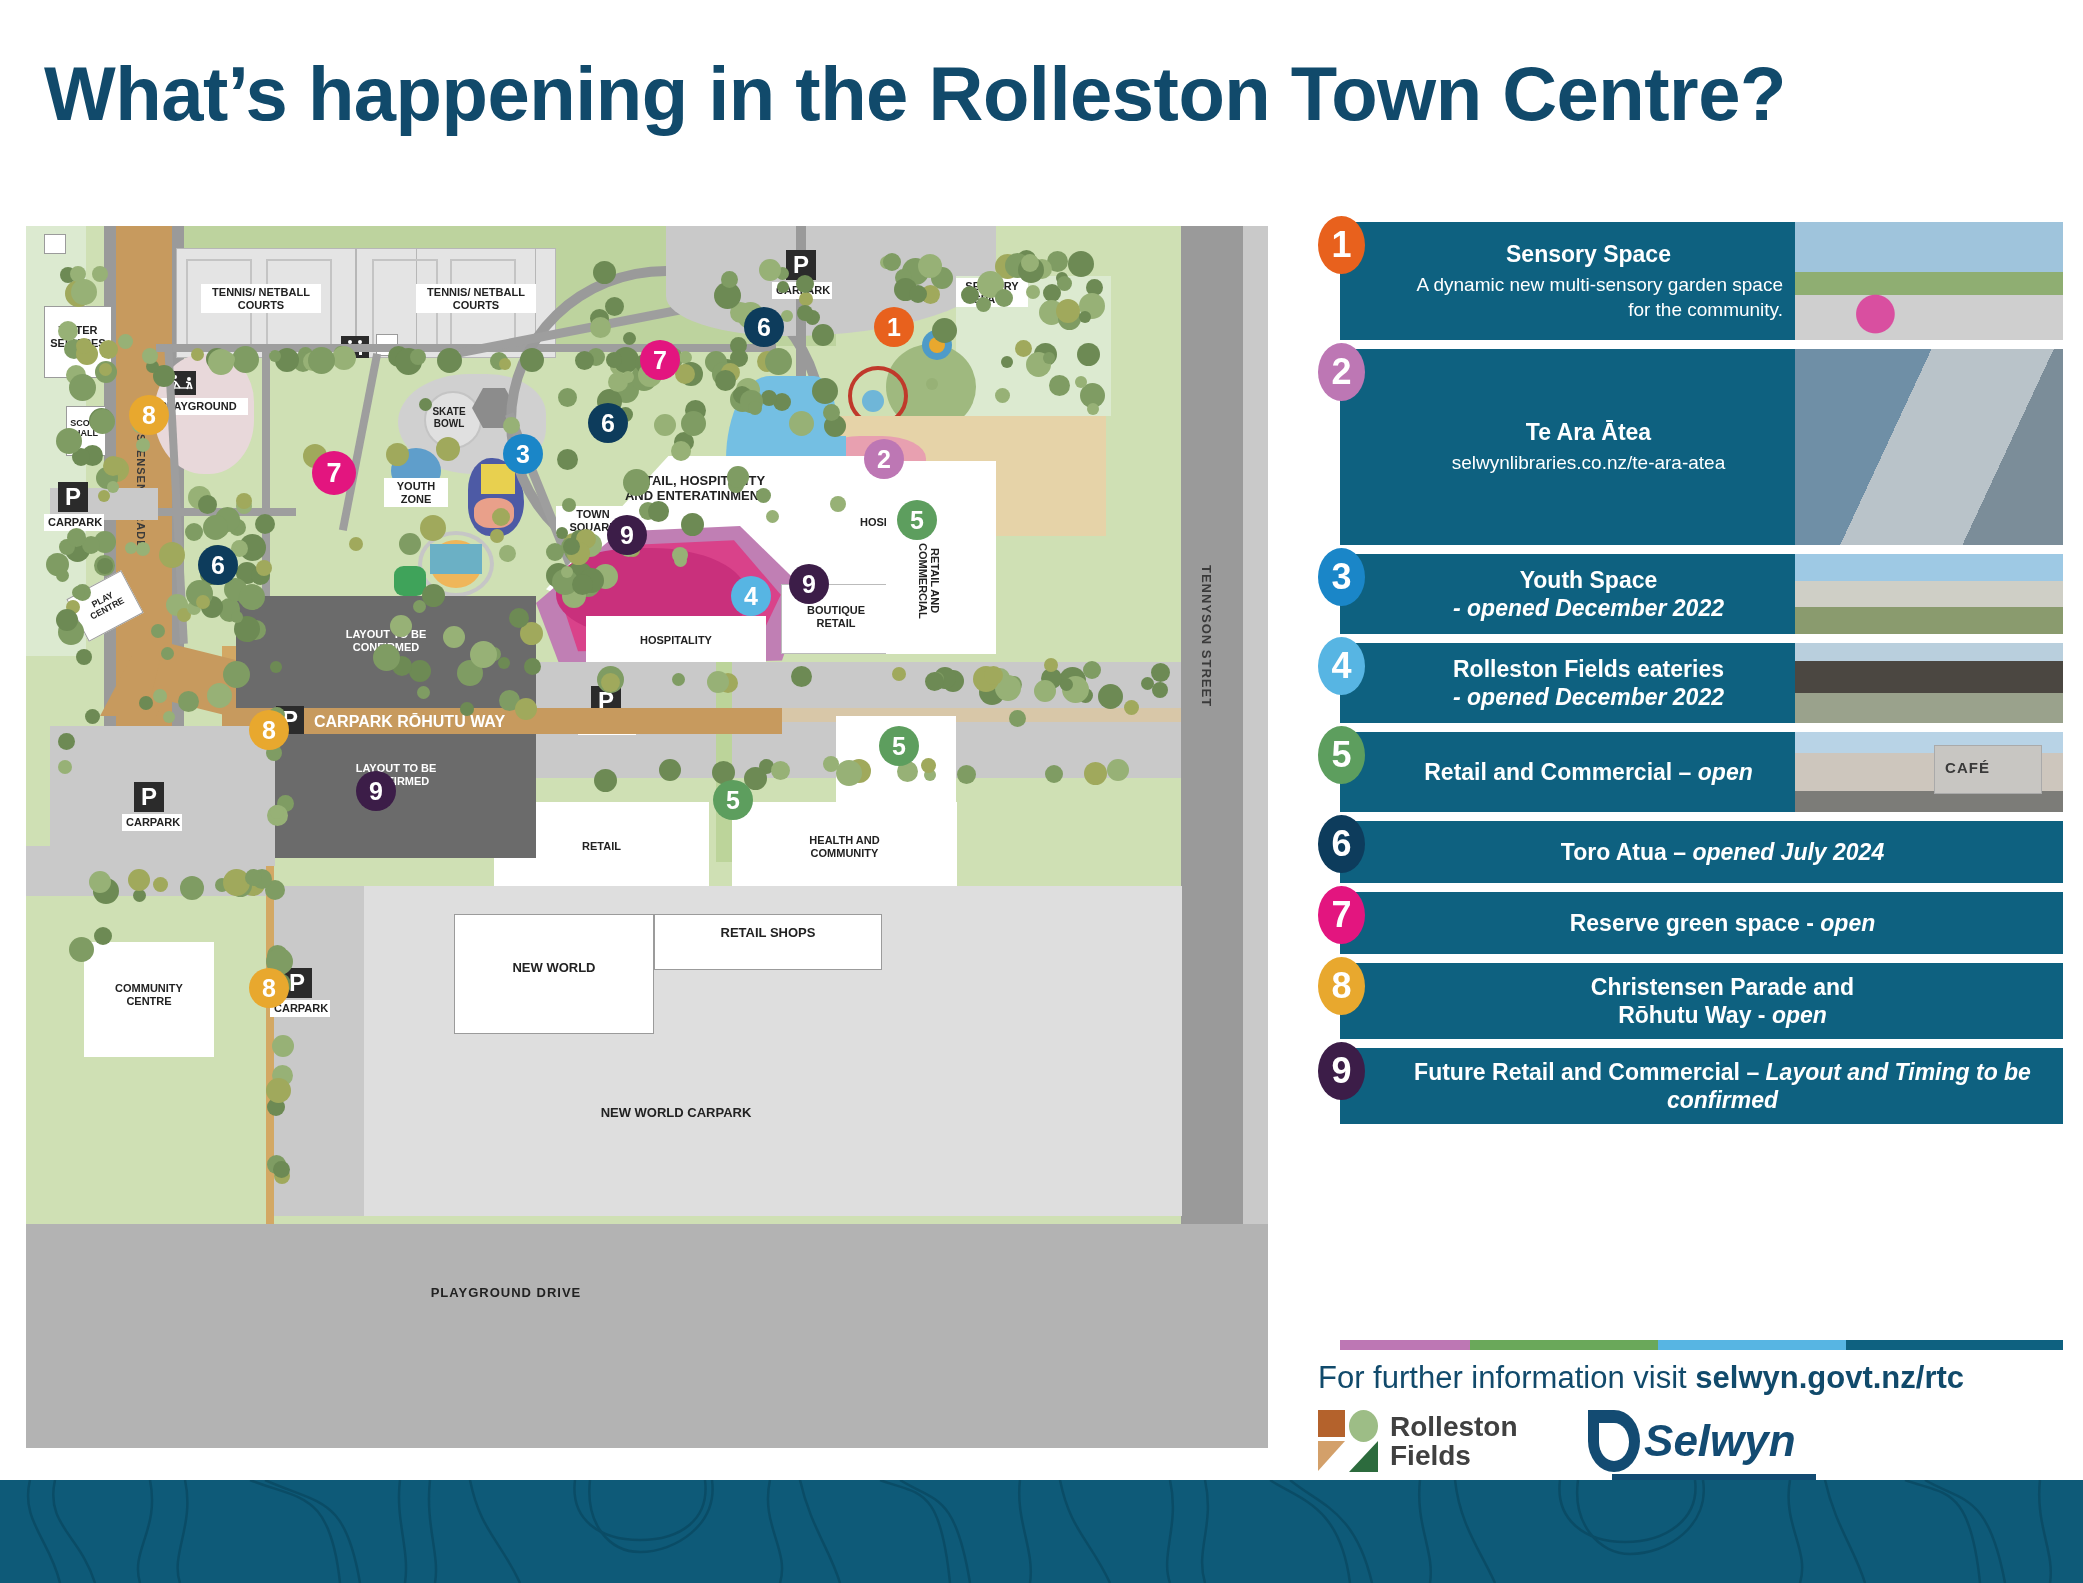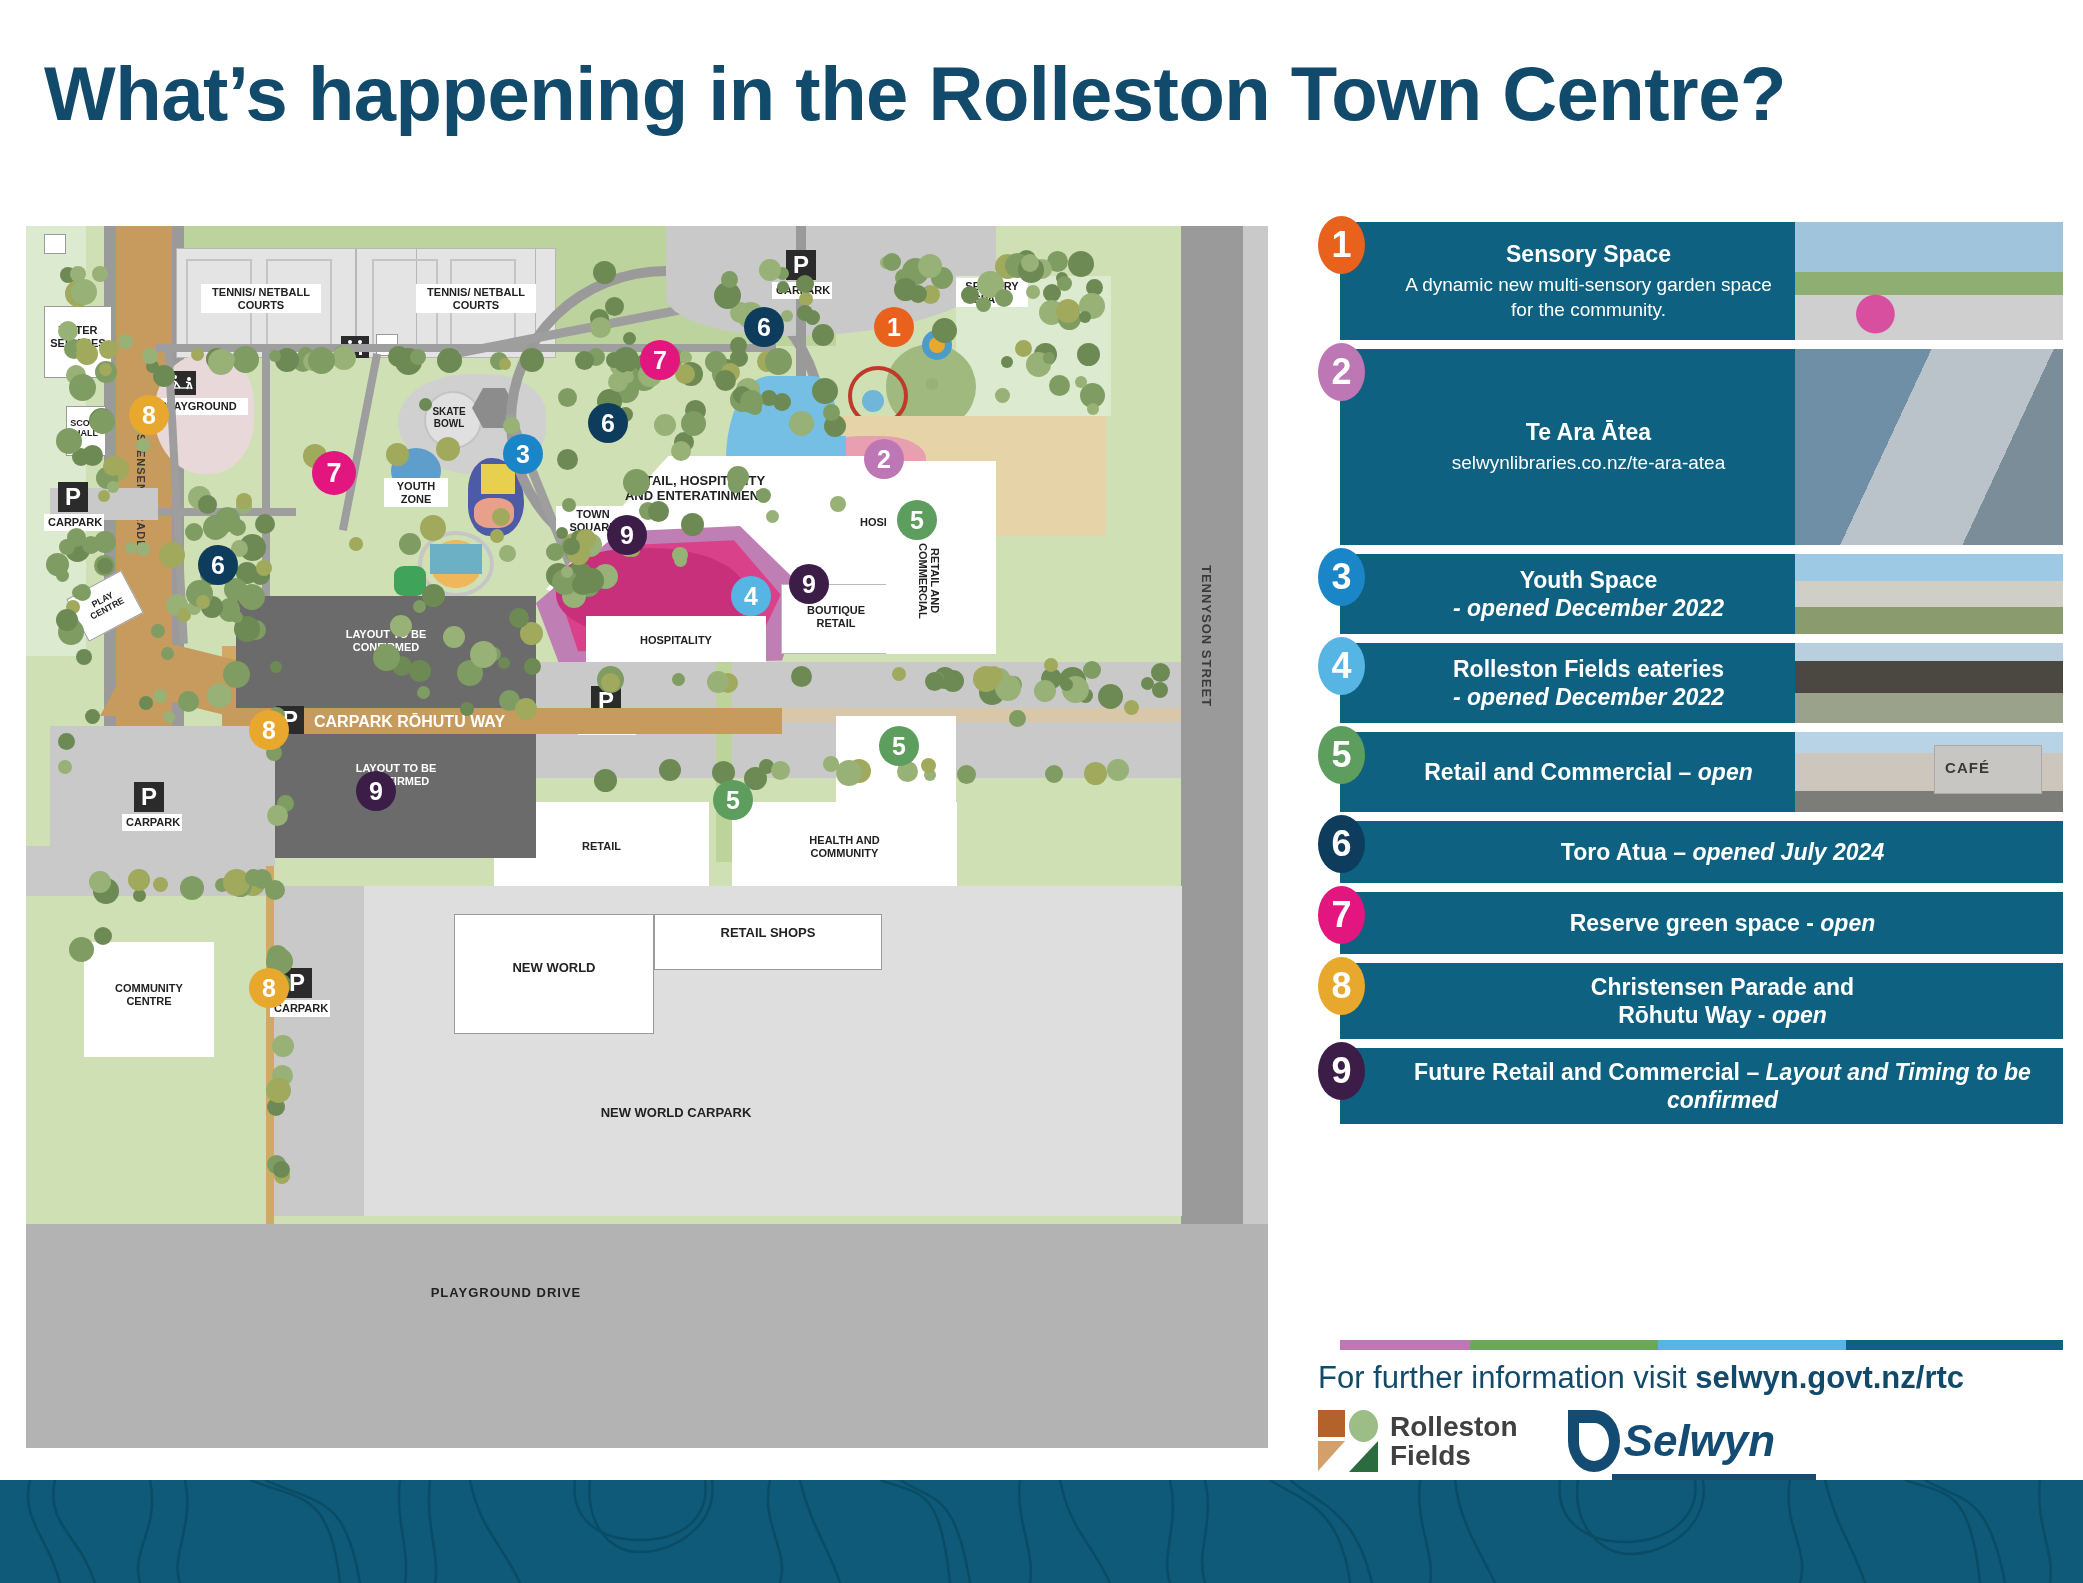--- a/index.html
+++ b/index.html
@@ -95,21 +95,21 @@
     background:#0e6180; margin-left:22px; min-height:48px;
     display:flex; align-items:stretch;
   }
   .ltext {
     flex:1; color:#fff; display:flex; flex-direction:column;
     align-items:center; justify-content:center;
     padding: 9px 12px 9px 54px; text-align:center;
   }
   .ltitle { font-size: 23px; font-weight: bold; line-height:1.22; }
   .ltitle .ital { font-style: italic; font-weight: bold; }
-  .ldesc { font-size: 19px; line-height:1.28; margin-top: 5px; font-weight:normal; }
+  .ldesc { font-size: 19px; line-height:1.28; margin-top: 5px; font-weight:normal;text-align:right; }
   .lthumb { width: 268px; flex: 0 0 268px; position:relative; overflow:hidden; }
   .lbadge {
     position:absolute; left:0; top:-6px; width:47px; height:58px;
     border-radius:50%; color:#fff; font-weight:bold; font-size:36px;
     display:flex; align-items:center; justify-content:center; z-index:4;
   }
 
   
   .th-sensory {
     background:
@@ -155,21 +155,21 @@
   .rf-mark { position:relative; width:62px; height:62px; }
   .rf-sq { position:absolute; left:0; top:0; width:27px; height:27px; background:#b4622c; }
   .rf-circ { position:absolute; left:31px; top:0; width:29px; height:32px; border-radius:50%; background:#9dbd86; }
   .rf-tri1 { position:absolute; left:0; top:31px; width:0; height:0;
     border-left:27px solid #d3a06a; border-bottom:30px solid transparent; }
   .rf-tri2 { position:absolute; left:31px; top:31px; width:0; height:0;
     border-right:29px solid #2c6b3d; border-top:31px solid transparent; }
   .rf-text { font-size:28px; font-weight:bold; color:#404040; line-height:1.05; }
 
   .sel-logo { position:relative; }
-  .sel-top { display:flex; align-items:center; gap:4px; }
+  .sel-top { display:flex; align-items:center; gap:4px;justify-content:center; }
   .sel-drop {
     width:52px; height:62px; background:#134b72;
     border-radius:0 50% 50% 50%; transform:rotate(-0deg);
     position:relative;
   }
   .sel-drop::after {
     content:""; position:absolute; left:11px; top:13px;
     width:30px; height:38px; border-radius:0 50% 50% 50%;
     background:#fff;
   }

